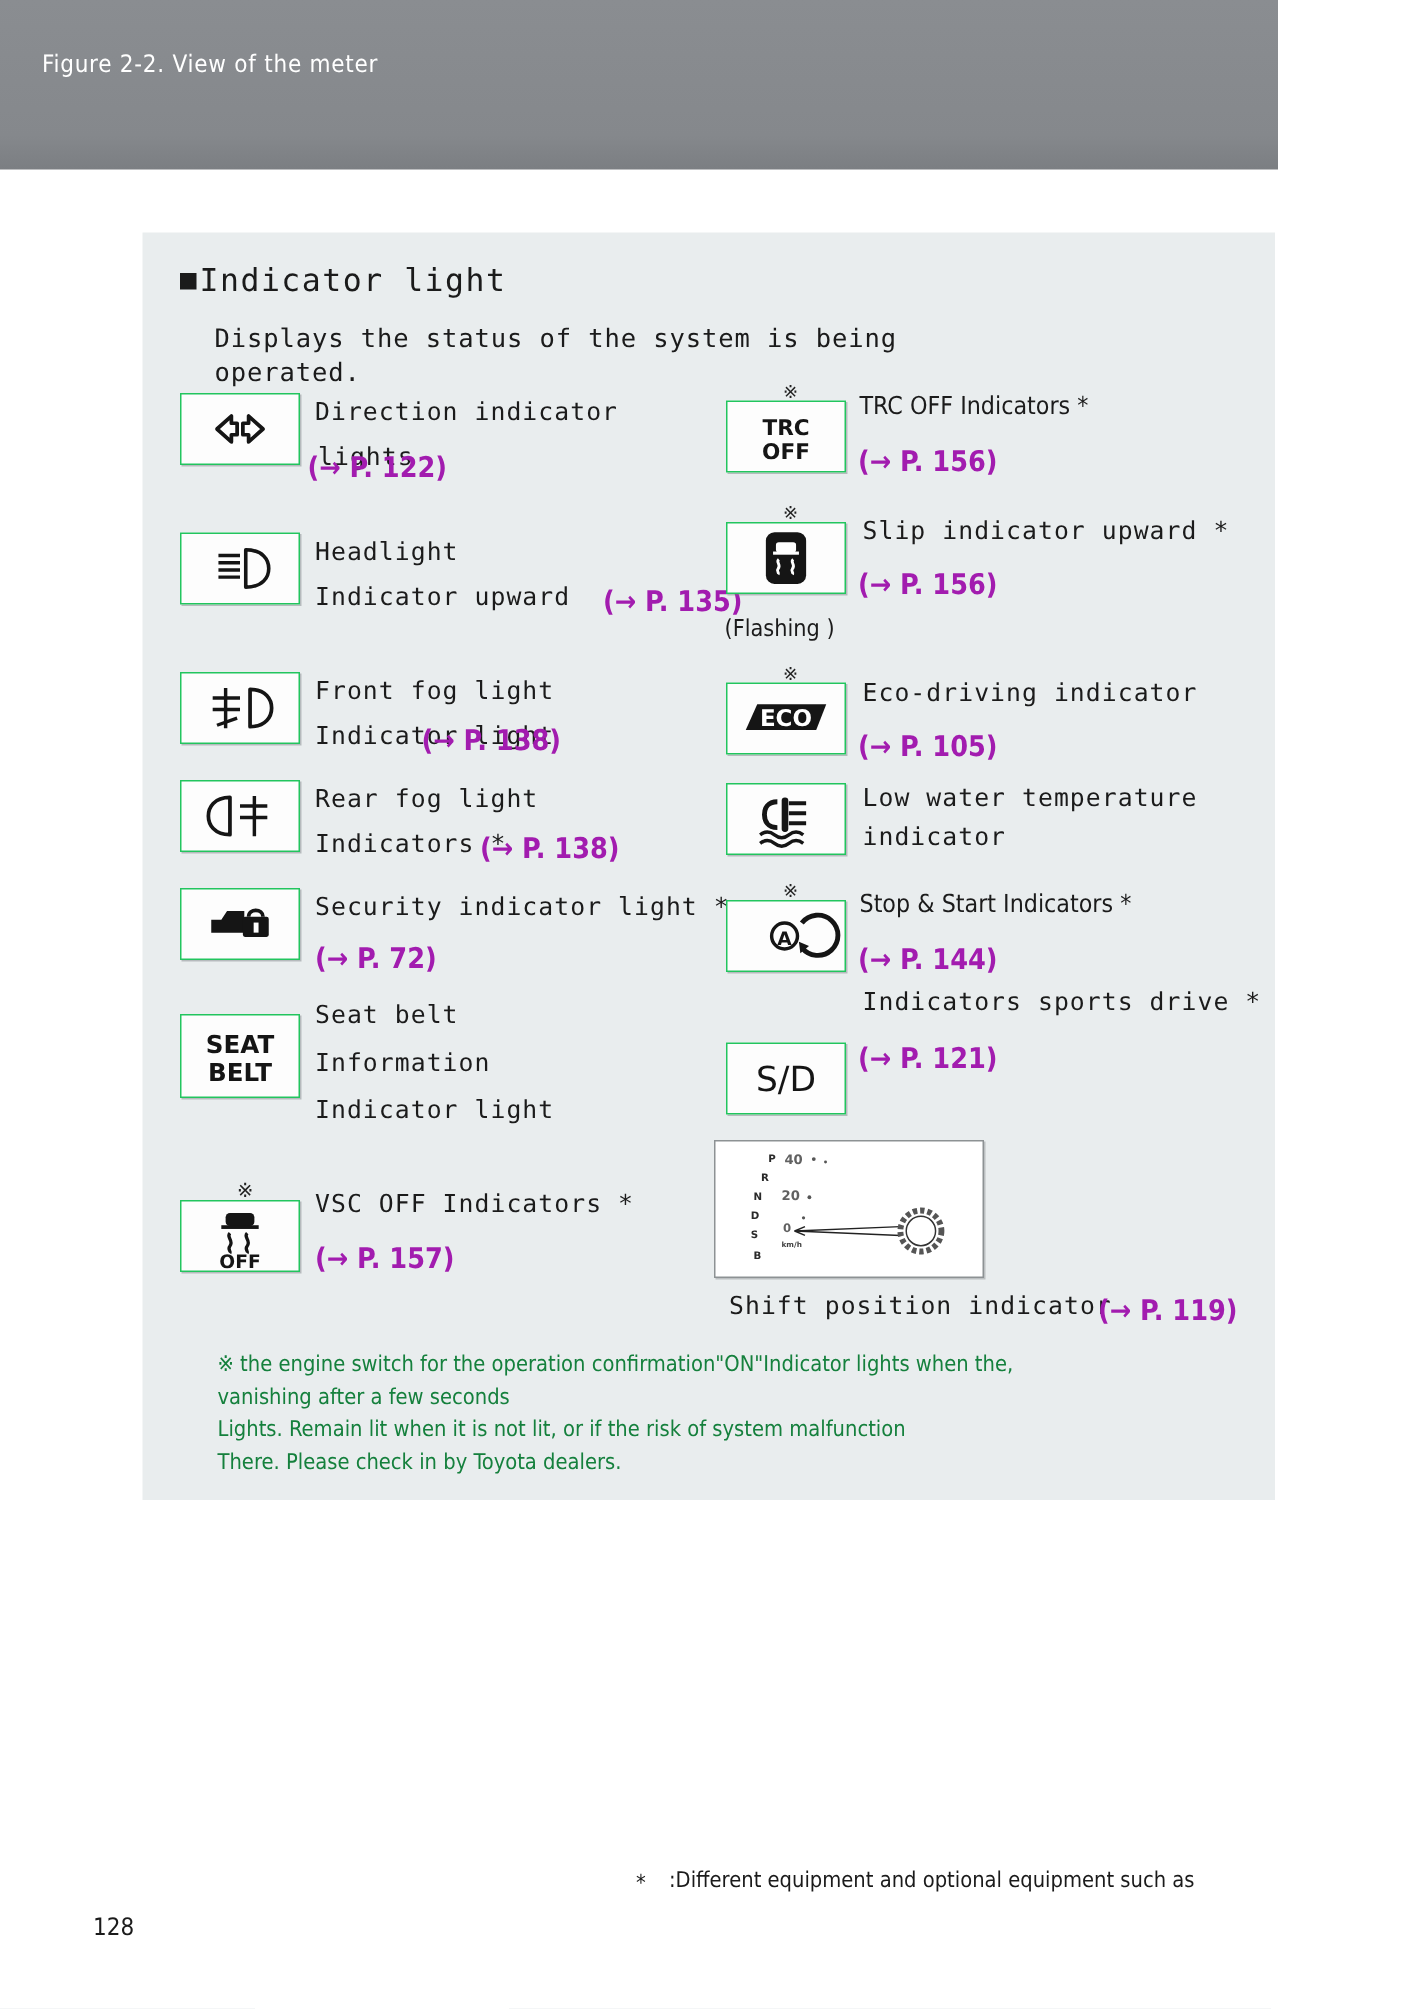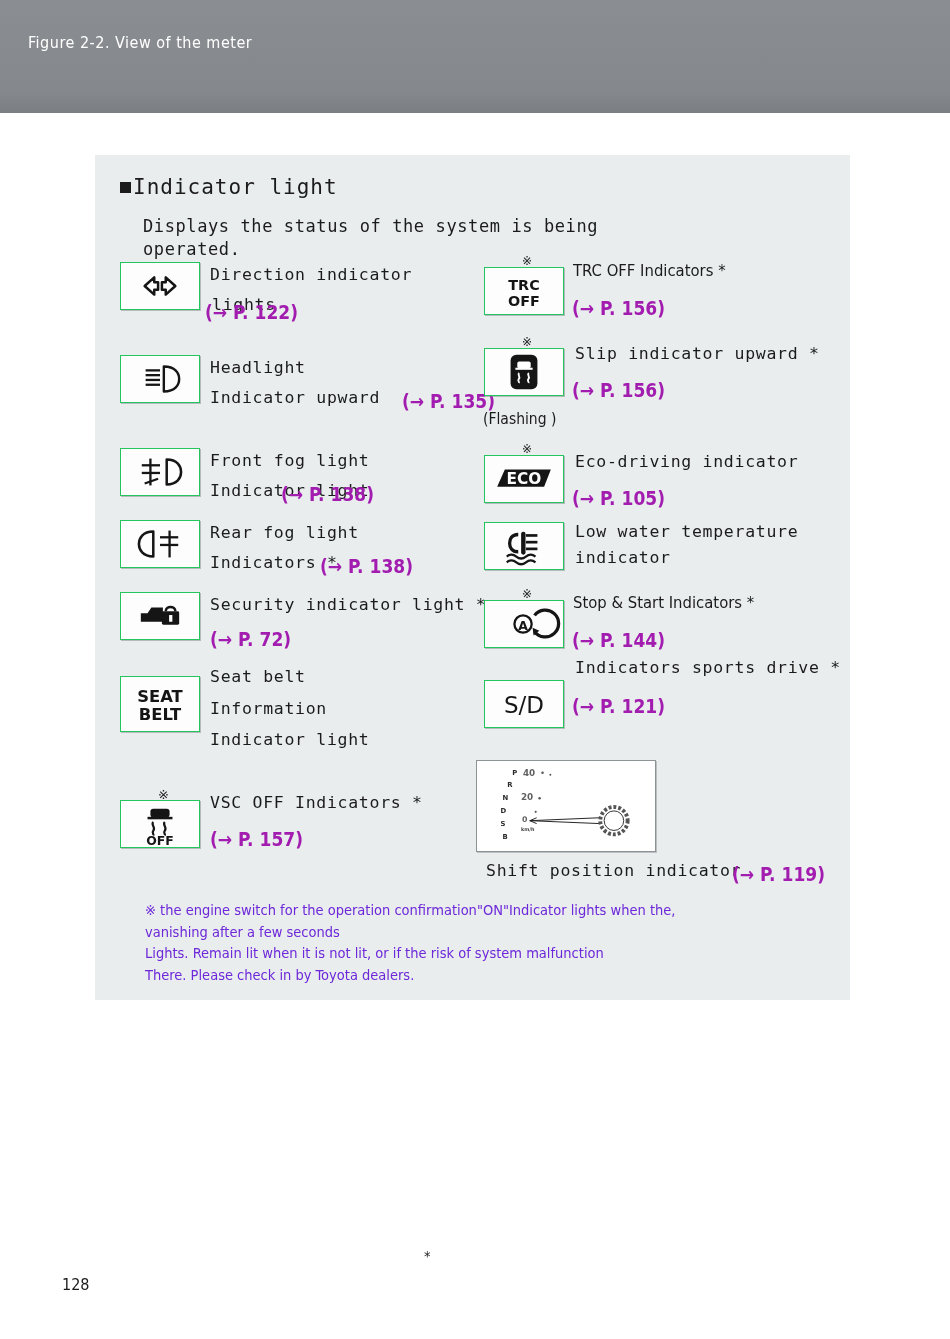--- a/index.html
+++ b/index.html
@@ -7,21 +7,21 @@
   body {
     width:950px; height:1339px;
     background:#ffffff;
     font-family:"DejaVu Sans", sans-serif;
     position:relative;
     overflow:hidden;
   }
 
   
   .header-band{
-    position:absolute; left:0; top:0; width:950px; height:113px;
+    position:absolute; left:0; top:0; width:852px; height:113px;
     background:linear-gradient(to bottom,#8a8d91 0%,#85888c 80%,#7b7e82 100%);
   }
   .header-title{
     position:absolute; left:28px; top:33px;
     color:#ffffff; font-size:16px; letter-spacing:.5px;
     font-family:"DejaVu Sans Condensed","Liberation Sans", sans-serif;
     white-space:nowrap;
   }
 
   
@@ -85,21 +85,21 @@
     position:absolute;
     width:180px; height:92px;
     background:#ffffff; border:1px solid #8d9294;
     box-shadow:1px 1px 0 rgba(120,125,128,.4);
   }
   .meter-box svg{ display:block; width:100%; height:100%; }
 
   
   .footnote{
     position:absolute; left:50px; top:745px; width:690px;
-    font-size:14.5px; line-height:21.5px; color:#6d28d9;
+    font-size:14.5px; line-height:21.5px; color:#15803d;
     font-family:"DejaVu Sans Condensed","Liberation Sans", sans-serif;
   }
 
   
   .page-num{
     position:absolute; left:62px; top:1275px;
     font-size:16px; color:#1b1b1b;
     font-family:"DejaVu Sans Condensed","Liberation Sans", sans-serif;
   }
   .bottom-note{
@@ -268,21 +268,21 @@
       <path d="M51 32 A14 14 0 1 0 51 15" fill="none" stroke="#151515" stroke-width="3.4"></path>
       <path d="M49 28 L56 31 L50 36 Z" fill="#151515"></path>
       <circle cx="39" cy="24" r="9" fill="none" stroke="#151515" stroke-width="2.4"></circle>
       <text x="39" y="30" text-anchor="middle" font-family="DejaVu Sans, sans-serif" font-size="13" font-weight="bold" fill="#151515">A</text>
     </svg>
   </div>
   <div class="mark" style="left:427px; top:433px;">※</div>
   <div class="lbl sans" style="left:478px; top:438px;">Stop &amp; Start Indicators *</div>
   <div class="ref" style="left:477px; top:474px;">(→ P. 144)</div>
 
-  <div class="icon-box" style="left:389px; top:525px;">
+  <div class="icon-box" style="left:389px; top:540px;">
     <svg viewBox="0 0 80 48">
       <text x="40" y="33" text-anchor="middle" font-family="DejaVu Sans, sans-serif" font-size="24" fill="#151515">S/D</text>
     </svg>
   </div>
   <div class="lbl" style="left:480px; top:503px;">Indicators sports drive *</div>
   <div class="ref" style="left:477px; top:540px;">(→ P. 121)</div>
 
   <div class="meter-box" style="left:381px; top:605px;">
     <svg viewBox="0 0 180 92">
       <g font-family="DejaVu Sans, sans-serif" font-size="7" font-weight="bold" fill="#2a2a2a">
@@ -322,14 +322,15 @@
     <div>※ the engine switch for the operation confirmation"ON"Indicator lights when the,</div>
     <div>vanishing after a few seconds</div>
     <div>Lights. Remain lit when it is not lit, or if the risk of system malfunction</div>
     <div>There. Please check in by Toyota dealers.</div>
   </div>
 
 </div>
 
 <div class="bottom-note">
   <span class="star">*</span>
+  <span class="txt">:Different equipment and optional equipment such as</span>
 </div>
 <div class="page-num">128</div>
 
 </body></html>

